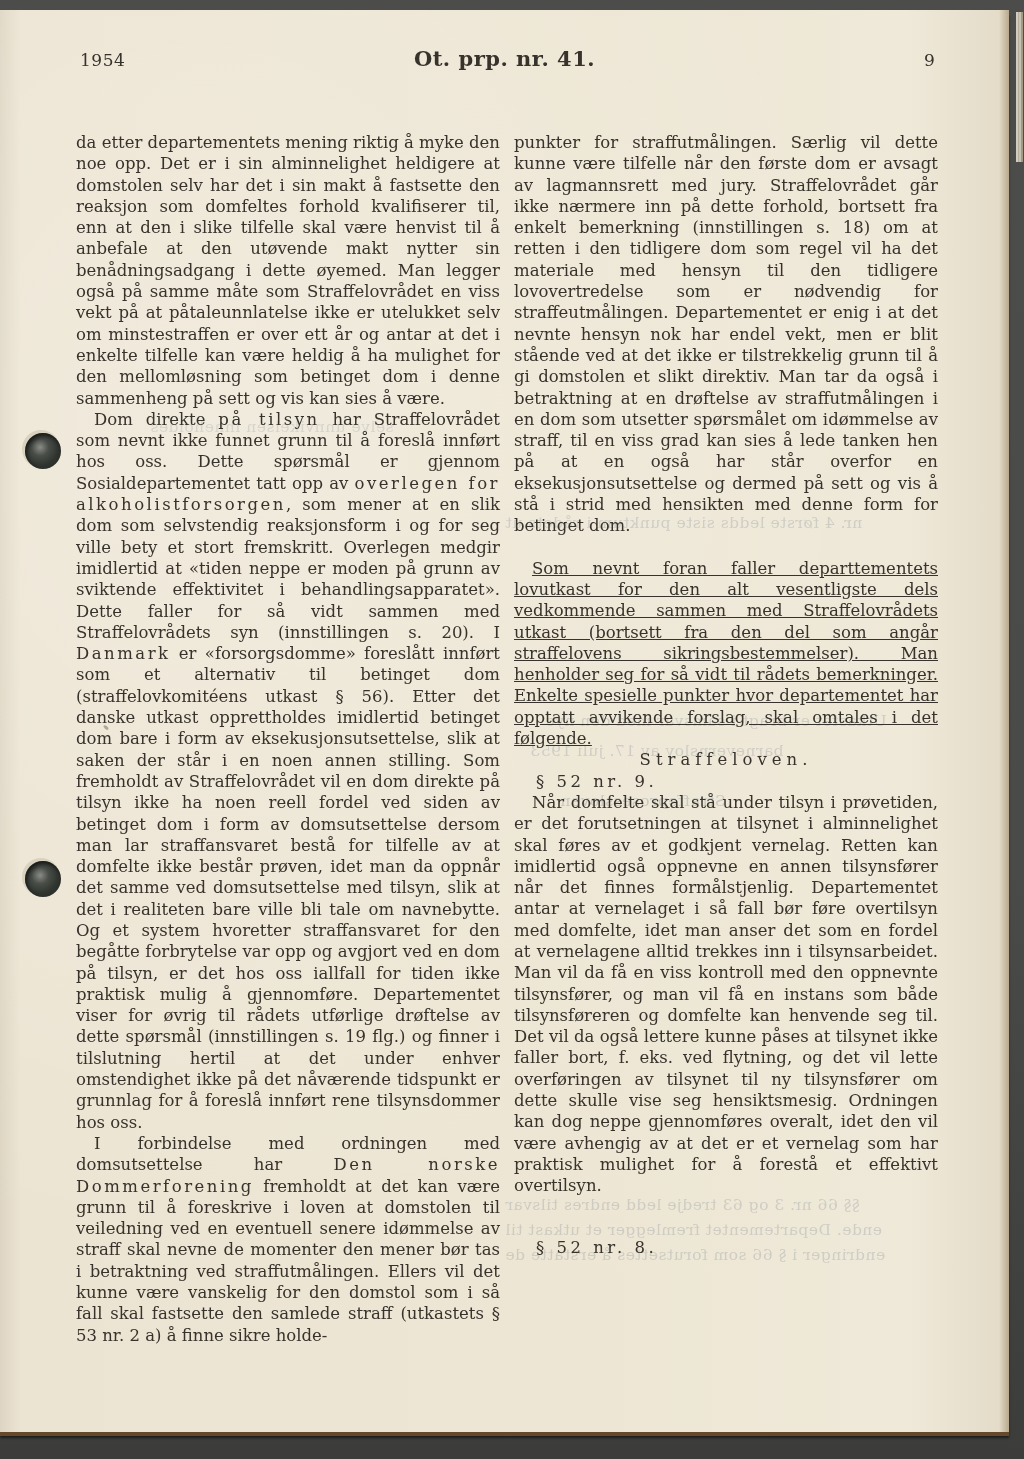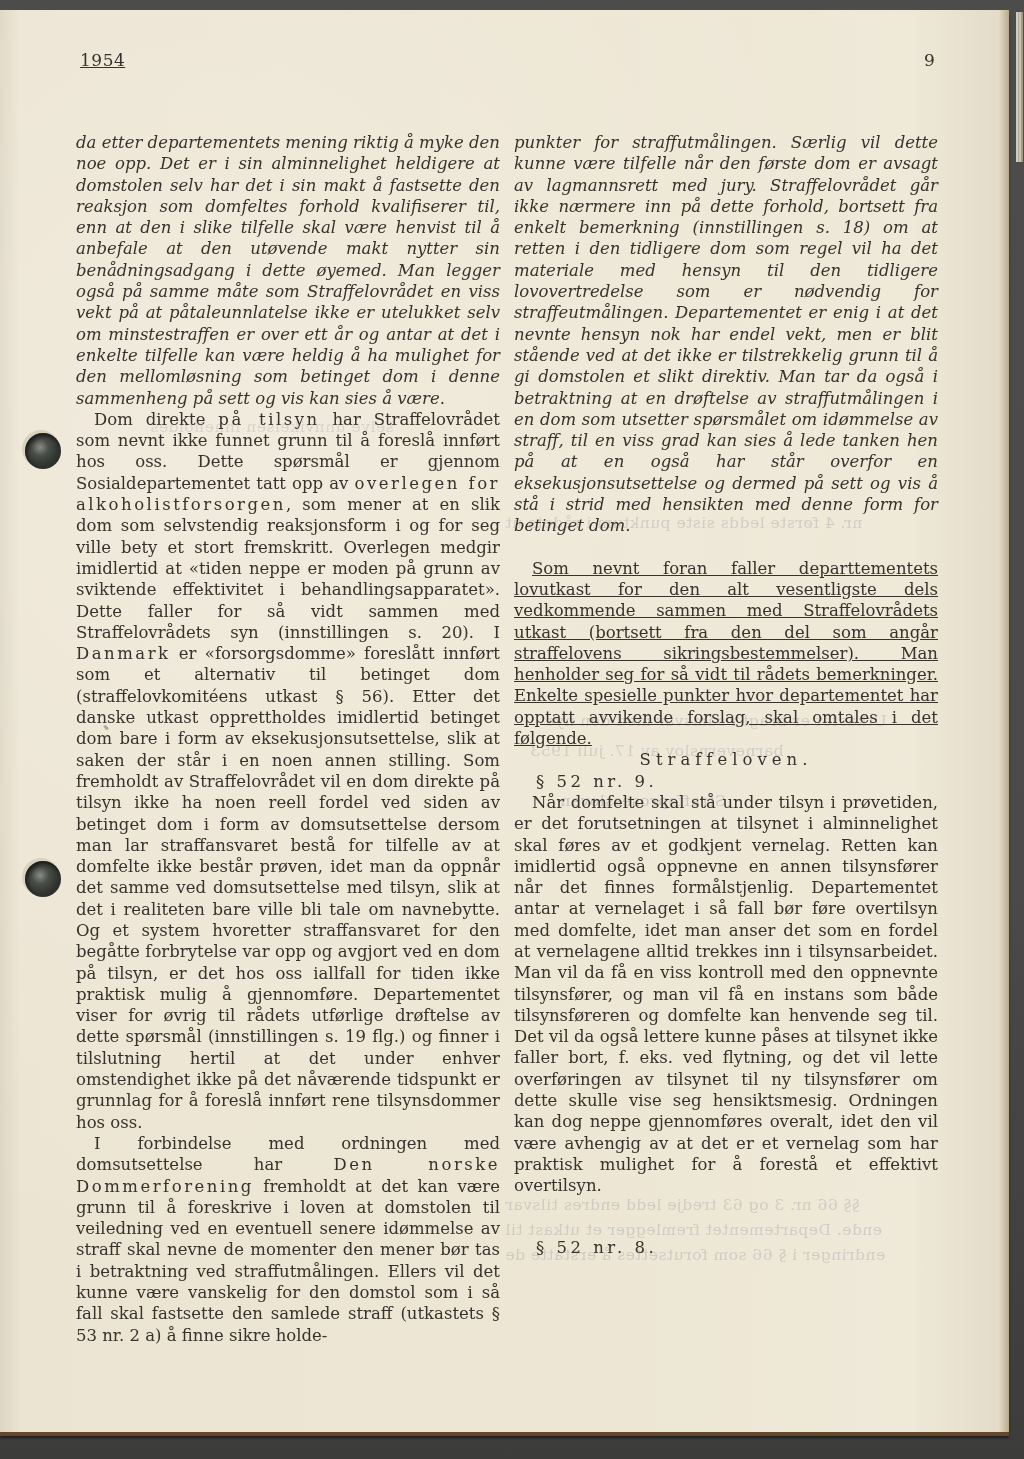--- a/index.html
+++ b/index.html
@@ -14,31 +14,31 @@
       radial-gradient(ellipse at 20% 30%, rgba(255,255,255,0.25), rgba(255,255,255,0) 60%),
       linear-gradient(90deg,#ddd5c2 0%,#ece4d2 2%,#ede6d4 55%,#efe9d9 90%,#e4dcc9 99%,#b9a98d 100%),
       #ece4d2;
     box-shadow:0 4px 0 #66482a, 0 6px 2px rgba(0,0,0,0.5);
   }
   .paper-stack{
     position:absolute;right:1px;top:12px;width:7px;height:150px;
     background:repeating-linear-gradient(90deg,#f2ecdd 0 2px,#cfc6b0 2px 3px,#e8e0cd 3px 5px,#b8ad93 5px 7px);
     opacity:.8;
   }
-  .header-year{position:absolute;left:80px;top:50px;font-size:17px;letter-spacing:.5px;text-decoration:underline;}
+  .header-year{position:absolute;left:80px;top:50px;font-size:17px;letter-spacing:.5px;}
   .header-title{position:absolute;left:0;top:46px;width:1009px;text-align:center;font-size:21px;font-weight:bold;letter-spacing:.5px;}
   .header-pagenum{position:absolute;left:924px;top:50px;font-size:17px;}
   .header-subtitle{position:absolute;left:0;top:86px;width:1000px;text-align:center;font-size:15.5px;}
   .columns{
     position:absolute;left:76px;top:132px;width:862px;
     display:flex;gap:14px;
   }
   .col{width:424px;font-size:16.5px;line-height:21.3px;text-align:justify;}
   .col p{margin:0;text-indent:18px;}
-  .col p.cont{text-indent:0;font-style:italic;}
+  .col p.cont{text-indent:0;}
   .col p.gap{margin-top:21px;text-decoration:underline;}
   .sperr{letter-spacing:2.5px;}
   .law-heading{margin-top:39px;text-align:center;text-indent:0 !important;letter-spacing:5px;font-size:16.5px;}
   .sec-heading{margin-top:7px;text-indent:22px !important;letter-spacing:3.5px;}
   .sec-heading.gap-lg{margin-top:40px;}
   
   .hole{position:absolute;width:36px;height:36px;border-radius:50%;
     background:radial-gradient(circle at 42% 40%, #8a8d85 0%, #4a4e49 28%, #30342f 60%, #272b26 100%);
     box-shadow:-2px -2px 0 1px #d9d2bf, inset 2px 3px 4px rgba(0,0,0,.6);}
   .hole.top{left:25px;top:433px;}
@@ -67,20 +67,21 @@
   <div class="bleed b0">nr. 4 første ledds siste punktum i rådets ut</div>
   <div class="bleed b1">Utkastet er bragt i samsvar med den nye</div>
   <div class="bleed b2">barnevernslov av 17. juli 1953</div>
   <div class="bleed b3">Straffeprosessloven</div>
   <div class="bleed b4">§§ 66 nr. 3 og 63 tredje ledd endres tilsvar</div>
   <div class="bleed b5">ende. Departementet fremlegger et utkast til</div>
   <div class="bleed b6">endringer i § 66 som forutsettes å erstatte de</div>
   <div class="bleed b7">selve unnvikelsen inneholdes</div>
 
   <div class="header-year">1954</div>
+  <div class="header-title">Ot. prp. nr. 41.</div>
   <div class="header-pagenum">9</div>
 
   <div class="columns">
     <div class="col">
       <p class="cont"><span>da etter departementets mening riktig å myke den noe opp. Det er i sin alminnelighet heldigere at domstolen selv har det i sin makt å fastsette den reaksjon som domfeltes forhold kvalifiserer til, enn at den i slike tilfelle skal være henvist til å anbefale at den utøvende makt nytter sin benådningsadgang i dette øyemed. Man legger også på samme måte som Straffelovrådet en viss vekt på at påtaleunnlatelse ikke er utelukket selv om minstestraffen er over ett år og antar at det i enkelte tilfelle kan være heldig å ha mulighet for den mellomløsning som betinget dom i denne sammenheng på sett og vis kan sies å være.</span></p>
       <p><span>Dom direkte </span><span class="sperr">på tilsyn</span><span> har Straffelovrådet som nevnt ikke funnet grunn til å foreslå innført hos oss. Dette spørsmål er gjennom Sosialdepartementet tatt opp av </span><span class="sperr">overlegen for alkoholistforsorgen</span><span>, som mener at en slik dom som selvstendig reaksjonsform i og for seg ville bety et stort fremskritt. Overlegen medgir imidlertid at «tiden neppe er moden på grunn av sviktende effektivitet i behandlingsapparatet». Dette faller for så vidt sammen med Straffelovrådets syn (innstillingen s. 20). I </span><span class="sperr">Danmark</span><span> er «forsorgsdomme» foreslått innført som et alternativ til betinget dom (straffelovkomitéens utkast § 56). Etter det danske utkast opprettholdes imidlertid betinget dom bare i form av eksekusjonsutsettelse, slik at saken der står i en noen annen stilling. Som fremholdt av Straffelovrådet vil en dom direkte på tilsyn ikke ha noen reell fordel ved siden av betinget dom i form av domsutsettelse dersom man lar straffansvaret bestå for tilfelle av at domfelte ikke består prøven, idet man da oppnår det samme ved domsutsettelse med tilsyn, slik at det i realiteten bare ville bli tale om navnebytte. Og et system hvoretter straffansvaret for den begåtte forbrytelse var opp og avgjort ved en dom på tilsyn, er det hos oss iallfall for tiden ikke praktisk mulig å gjennomføre. Departementet viser for øvrig til rådets utførlige drøftelse av dette spørsmål (innstillingen s. 19 flg.) og finner i tilslutning hertil at det under enhver omstendighet ikke på det nåværende tidspunkt er grunnlag for å foreslå innført rene tilsynsdommer hos oss.</span></p>
       <p><span>I forbindelse med ordningen med domsutsettelse har </span><span class="sperr">Den norske Dommerforening</span><span> fremholdt at det kan være grunn til å foreskrive i loven at domstolen til veiledning ved en eventuell senere idømmelse av straff skal nevne de momenter den mener bør tas i betraktning ved straffutmålingen. Ellers vil det kunne være vanskelig for den domstol som i så fall skal fastsette den samlede straff (utkastets § 53 nr. 2 a) å finne sikre holde-</span></p>
     </div>
     <div class="col">
       <p class="cont"><span>punkter for straffutmålingen. Særlig vil dette kunne være tilfelle når den første dom er avsagt av lagmannsrett med jury. Straffelovrådet går ikke nærmere inn på dette forhold, bortsett fra enkelt bemerkning (innstillingen s. 18) om at retten i den tidligere dom som regel vil ha det materiale med hensyn til den tidligere lovovertredelse som er nødvendig for straffeutmålingen. Departementet er enig i at det nevnte hensyn nok har endel vekt, men er blit stående ved at det ikke er tilstrekkelig grunn til å gi domstolen et slikt direktiv. Man tar da også i betraktning at en drøftelse av straffutmålingen i en dom som utsetter spørsmålet om idømmelse av straff, til en viss grad kan sies å lede tanken hen på at en også har står overfor en eksekusjonsutsettelse og dermed på sett og vis å stå i strid med hensikten med denne form for betinget dom.</span></p>

